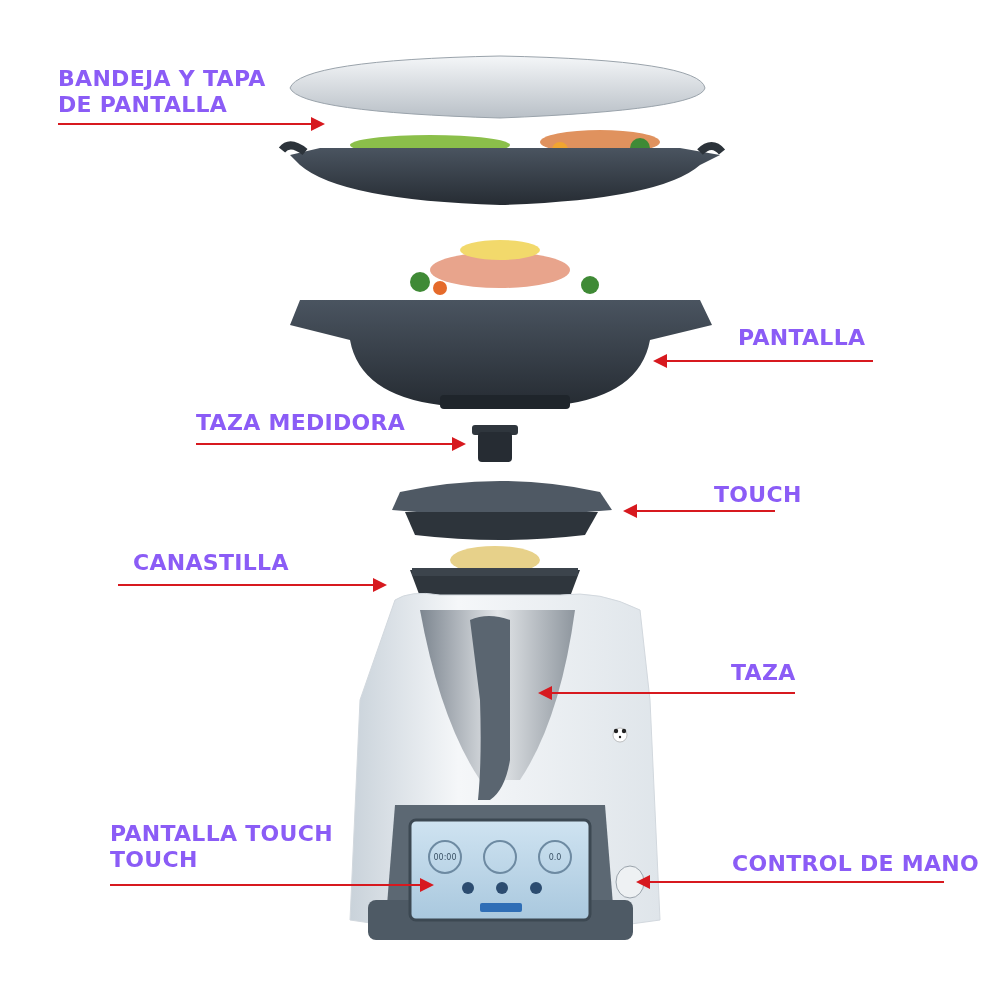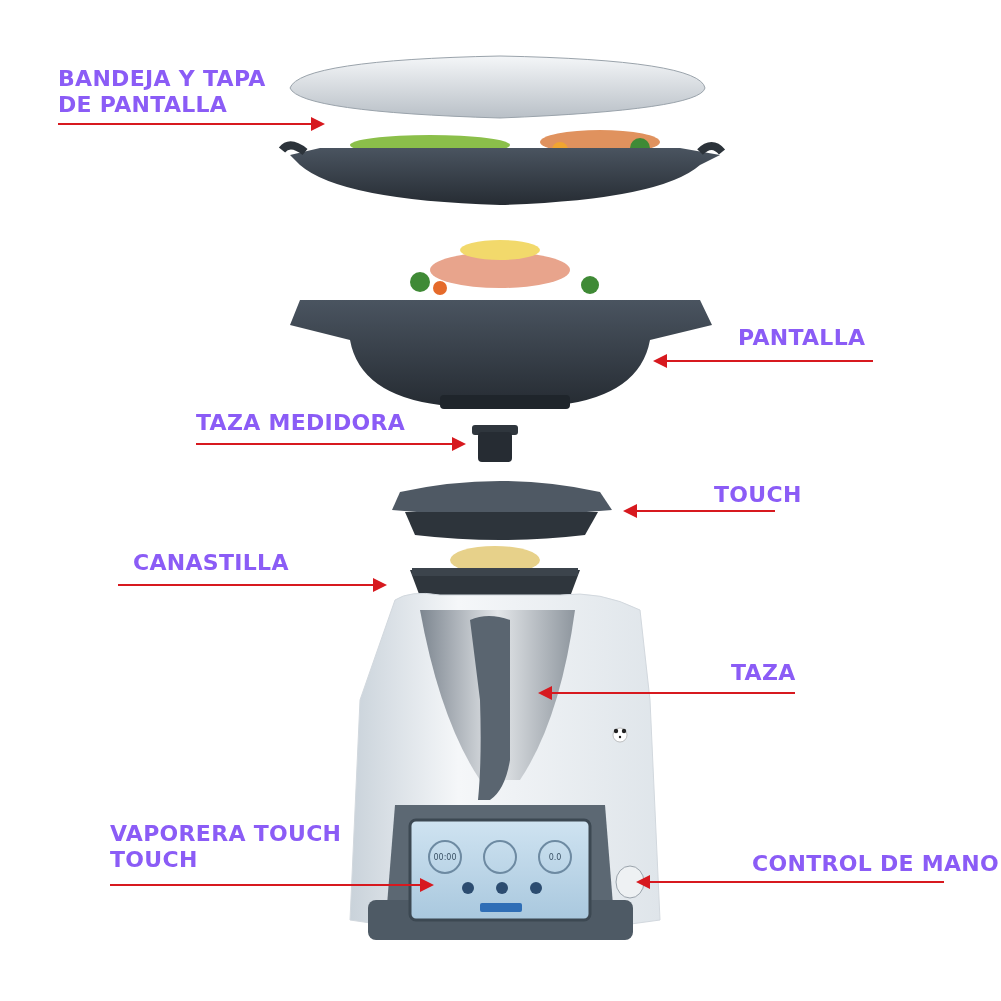--- a/index.html
+++ b/index.html
@@ -131,19 +131,19 @@
 <div class="label" style="left:714px;top:482px;">TOUCH</div>
 <div class="arrow left" style="left:625px;top:510px;width:150px;"></div>
 
 <div class="label" style="left:133px;top:550px;">CANASTILLA</div>
 <div class="arrow right" style="left:118px;top:584px;width:267px;"></div>
 
 <div class="label" style="left:731px;top:660px;">TAZA</div>
 <div class="arrow left" style="left:540px;top:692px;width:255px;"></div>
 
 <div class="label" style="left:110px;top:821px;">
-  <div>VAPORERA TOUCH</div>
+  <div>PANTALLA TOUCH</div>
   <div>TOUCH</div>
 </div>
 <div class="arrow right" style="left:110px;top:884px;width:322px;"></div>
 
-<div class="label" style="left:752px;top:851px;">CONTROL DE MANO</div>
+<div class="label" style="left:732px;top:851px;">CONTROL DE MANO</div>
 <div class="arrow left" style="left:638px;top:881px;width:306px;"></div>
 
 </body></html>

